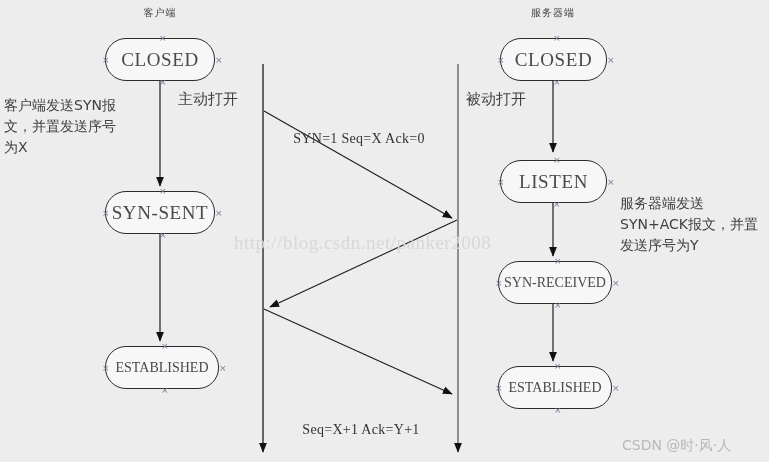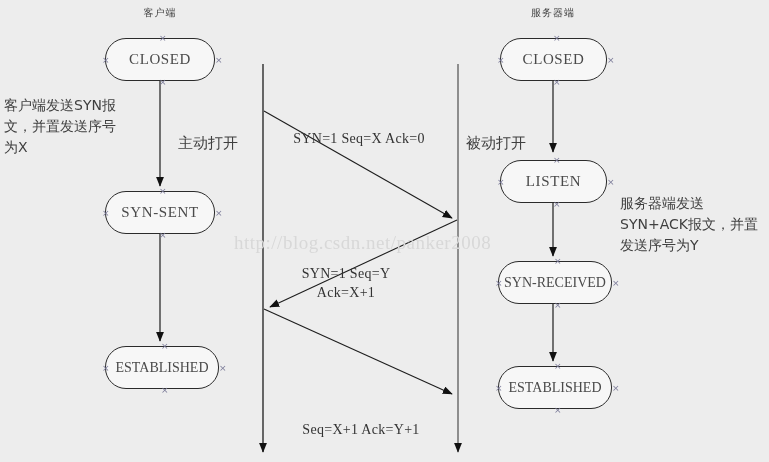--- a/index.html
+++ b/index.html
@@ -42,21 +42,21 @@
     box-sizing: border-box;
     background: #f7f7f7;
     border: 1px solid #2b2b2b;
     border-radius: 21px;
     display: flex;
     align-items: center;
     justify-content: center;
   }
   .state-node .label {
     font-family: "Liberation Serif", "DejaVu Serif", serif;
-    font-size: 15px;
+    font-size: 19px;
     color: #4a4a4a;
     letter-spacing: 0.6px;
     white-space: nowrap;
   }
   .state-node.small .label { font-size: 14px; letter-spacing: 0px; }
 
   
   .handle {
     position: absolute;
     width: 7px;
@@ -92,21 +92,20 @@
   }
   .msg-label.center { text-align: center; margin-top: 36px; }
 
   
   .open-label {
     position: absolute;
     font-family: "DejaVu Sans", sans-serif;
     font-size: 15px;
     color: #3f3f3f;
     white-space: nowrap;
-    margin-top: 44px;
   }
 
   
   .wm-url {
     position: absolute;
     font-family: "Liberation Serif", "DejaVu Serif", serif;
     font-size: 19px;
     color: #d8d8d8;
     white-space: nowrap;
     letter-spacing: 0.5px;
@@ -146,20 +145,21 @@
     <line x1="553" y1="303" x2="553" y2="361" stroke="#1d1d1d" stroke-width="1.2" marker-end="url(#arrowBlack)"></line>
 
     <line x1="264" y1="111" x2="452" y2="218" stroke="#1d1d1d" stroke-width="1.1" marker-end="url(#arrowBlack)"></line>
 
     <line x1="457" y1="220" x2="270" y2="307" stroke="#1d1d1d" stroke-width="1.1" marker-end="url(#arrowBlack)"></line>
 
     <line x1="264" y1="309" x2="452" y2="394" stroke="#1d1d1d" stroke-width="1.1" marker-end="url(#arrowBlack)"></line>
   </svg>
 
   <div class="wm-url" style="left:234px; top:232px;">http://blog.csdn.net/panker2008</div>
+  <div class="wm-csdn" style="left:622px; top:437px;">CSDN @时·风·人</div>
 
   <div class="col-header abs" style="left:110px; top:6px; width:100px;">客户端</div>
   <div class="col-header abs" style="left:503px; top:6px; width:100px;">服务器端</div>
 
   <div class="state-node" style="left:105px; top:38px; width:110px; height:43px;">
     <span class="label">CLOSED</span>
     <span class="handle" style="left:53px; top:-4px;">×</span>
     <span class="handle" style="left:-4px; top:18px;">×</span>
     <span class="handle" style="left:109px; top:18px;">×</span>
     <span class="handle" style="left:53px; top:40px;">×</span>
@@ -220,18 +220,16 @@
 文，并置发送序号
 为X</div>
 
 
   <div class="annot center" style="left:620px; top:193px; width:148px;">服务器端发送
 SYN+ACK报文，并置
 发送序号为Y</div>
 
   <div class="msg-label center" style="left:279px; top:93px; width:160px;">SYN=1  Seq=X  Ack=0</div>
 
-  <div class="msg-label center" style="left:274px; top:228px; width:144px;">SYN=1  Seq=Y
-Ack=X+1</div>
 
   <div class="msg-label center" style="left:281px; top:384px; width:160px;">Seq=X+1  Ack=Y+1</div>
 
 </div>
 
 </body></html>

